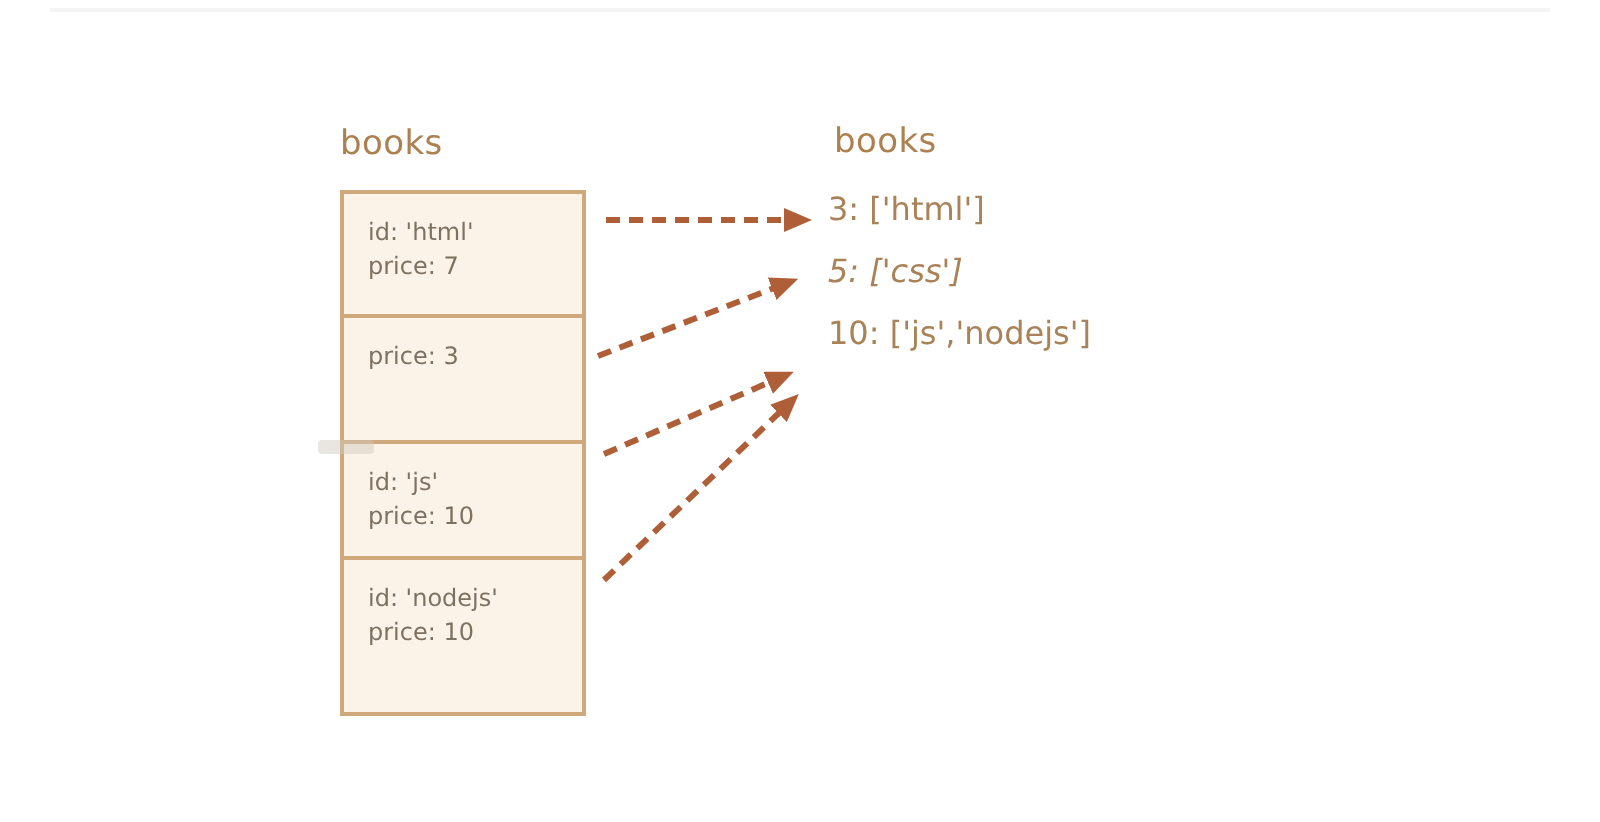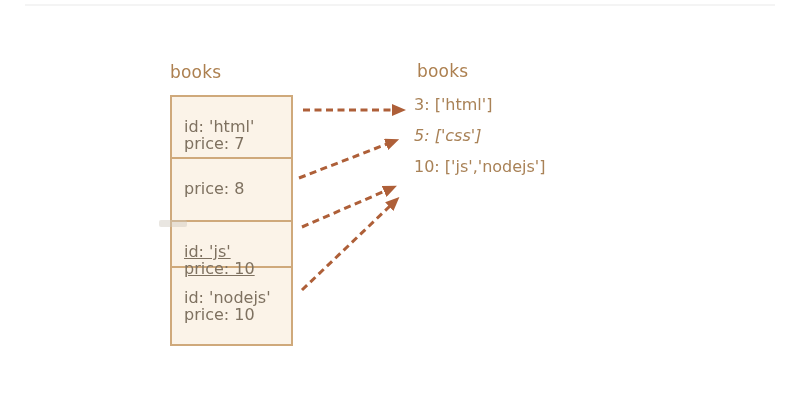--- a/index.html
+++ b/index.html
@@ -38,29 +38,29 @@
 
   .books-col {
     position: absolute;
     left: 170px; top: 95px;
     width: 123px;
   }
   .book-box {
     width: 123px;
     border: 2px solid var(--box-border, #cfa97b);
     background: var(--box-fill, #fbf3e8);
-    padding: 21px 10px 0 12px;
-    font-size: 16px;
+    padding: 11px 10px 0 12px;
+    font-size: 12px;
     line-height: 17px;
     color: var(--box-text, #7e7160);
   }
   .book-box + .book-box { margin-top: -2px; }
   .h1 { height: 64px; }
   .h2 { height: 65px; }
-  .h3 { height: 48px; text-decoration: underline; }
+  .h3 { height: 60px; }
   .h4 { height: 80px; }
 
   .smudge {
     position: absolute;
     left: 159px; top: 220px;
     width: 28px; height: 7px;
     background: rgba(206, 200, 188, 0.45);
     border-radius: 2px;
   }
 
@@ -97,21 +97,21 @@
   <div class="topline"></div>
 
   <div class="section-title books-title">books</div>
 
   <div class="books-col">
     <div class="book-box h1">
       <div>id: 'html'</div>
       <div>price: 7</div>
     </div>
     <div class="book-box h2">
-      <div>price: 8</div>
+      <div>price: 3</div>
     </div>
     <div class="book-box h3">
       <div>id: 'js'</div>
       <div>price: 10</div>
     </div>
     <div class="book-box h4">
       <div>id: 'nodejs'</div>
       <div>price: 10</div>
     </div>
   </div>

